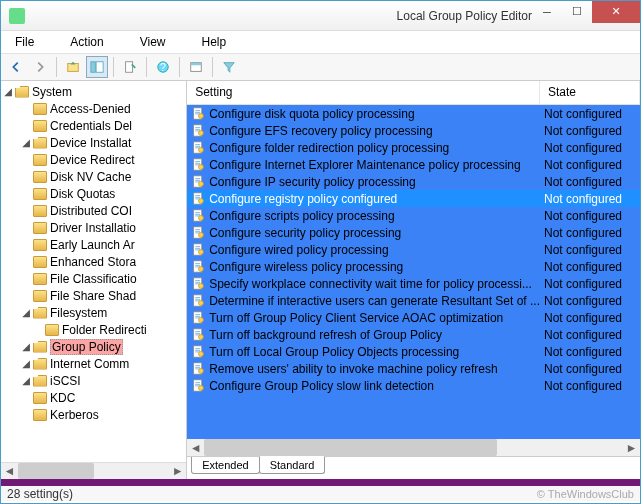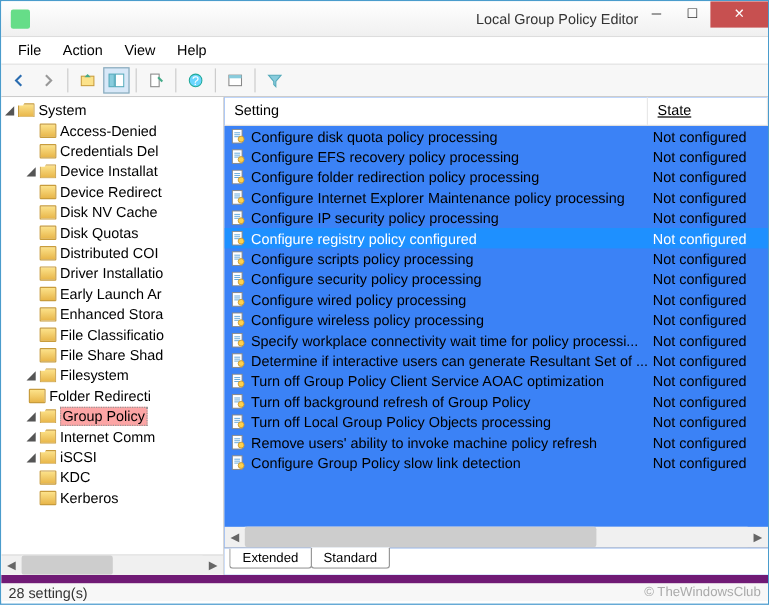--- a/index.html
+++ b/index.html
@@ -7,21 +7,21 @@
 
 
 .titlebar { height: 30px; background: linear-gradient(#fff, #f0f0f0); display: flex; align-items: center; border-bottom: 1px solid #ddd; }
 .titlebar .app-icon { width: 16px; height: 16px; margin: 0 8px; background:#6d8; border-radius:2px; }
 .titlebar .title { flex: 1; text-align: right; color: #333; font-size: 12px; }
 .winbtns { display: flex; height: 22px; margin-top:-8px;}
 .winbtn { width: 30px; height: 22px; display:flex; align-items:center; justify-content:center; font-size:11px; color:#333; }
 .winbtn.close { background:#c75050; color:#fff; width:48px;}
 
 
-.menubar { height: 22px; display:flex; align-items:center; padding: 0 6px; gap:2px; background:#fff; }
+.menubar { height: 22px; display:flex; align-items:center; padding: 0 6px; gap:20px; background:#fff; }
 .menubar .menu { padding: 2px 8px; }
 
 
 .toolbar { height: 28px; background:#f7f7f7; border-top:1px solid #e3e3e3; border-bottom:1px solid #ccc; display:flex; align-items:center; padding:0 4px; gap:2px;}
 .tbsep { width:1px; height:20px; background:#ccc; margin:0 3px;}
 .tbbtn { width:22px; height:22px; display:flex; align-items:center; justify-content:center; border:1px solid transparent; }
 .tbbtn.active { border:1px solid #8ab; background:#d8e8f8; }
 .tbbtn svg { width:14px; height:14px; }
 
 
@@ -40,21 +40,21 @@
 .hsb-track{flex:1; background:#f0f0f0; position:relative;}
 .hsb-thumb{position:absolute; left:0; width:50%; height:100%; background:#cdcdcd; border-radius:2px;}
 .hsb-btn{width:17px; display:flex;align-items:center;justify-content:center; color:#666;}
 
 
 .right-pane { flex:1; display:flex; flex-direction:column; background:#3b82f6; }
 .list-container { flex:1; overflow:hidden; display:flex; flex-direction:column; border-bottom:1px solid #ccc;}
 .list-header { display:flex; height:24px; border-bottom:1px solid #e0e0e0; background:#fff; }
 .list-header .col { padding:4px 8px; border-right:1px solid #e8e8e8; }
 .col-setting { flex:1; }
-.col-state { width:100px; text-align:left;text-decoration:underline; }
+.col-state { width:100px; text-align:left; }
 .list-body { flex:1; overflow-y:auto; }
 .list-row { display:flex; height:17px; align-items:center; white-space:nowrap; }
 .list-row.selected { background:#1e90ff; color:#fff; }
 .list-row .cell-setting { flex:1; display:flex; align-items:center; padding-left:4px; overflow:hidden;}
 .list-row .cell-state { width:100px; padding-left:4px; overflow:hidden; text-overflow:ellipsis;}
 .list-row .setting-icon { width:14px; height:14px; margin-right:4px; flex-shrink:0; display:flex; align-items:center; justify-content:center;}
 .setting-icon svg{width:13px;height:13px;}
 .list-hscroll { height:17px; background:#f0f0f0; display:flex;}
 
 
@@ -213,21 +213,21 @@
         <div class="tree-node" style="padding-left: 18px;">
           <span class="toggle"></span>
           <span class="folder-icon folder-closed"></span>
           <span class="label">File Share Shad</span>
         </div>
         <div class="tree-node" style="padding-left: 18px;">
           <span class="toggle" style="color: rgb(85, 85, 85);">◢</span>
           <span class="folder-icon folder-open"></span>
           <span class="label">Filesystem</span>
         </div>
-        <div class="tree-node" style="padding-left: 9px;">
+        <div class="tree-node" style="padding-left: 30px;">
           <span class="toggle"></span>
           <span class="folder-icon folder-closed"></span>
           <span class="label">Folder Redirecti</span>
         </div>
         <div class="tree-node selected" style="padding-left: 18px;">
           <span class="toggle" style="color: rgb(85, 85, 85);">◢</span>
           <span class="folder-icon folder-open"></span>
           <span class="label">Group Policy</span>
         </div>
         <div class="tree-node" style="padding-left: 18px;">

